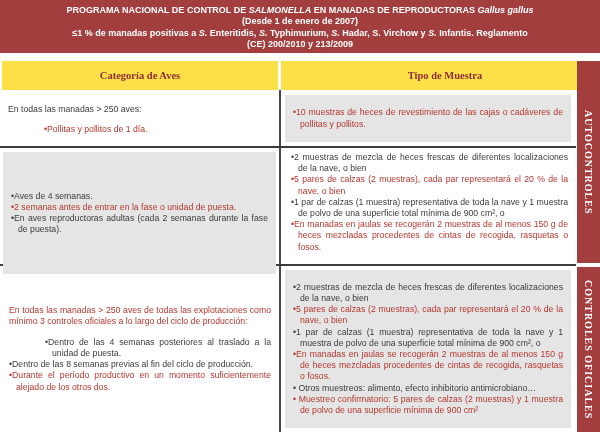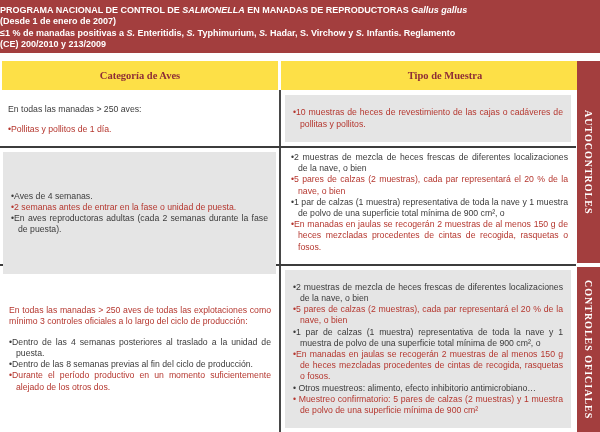--- a/index.html
+++ b/index.html
@@ -3,21 +3,21 @@
 <meta charset="utf-8">
 <style>
   html,body{margin:0;padding:0;background:#ffffff;}
   .page{
     position:relative;width:600px;height:432px;background:#ffffff;
     font-family:"Liberation Sans",sans-serif;overflow:hidden;
   }
   
   .banner{
     position:absolute;left:0;top:0;width:600px;height:53px;
-    background:#A33E3E;color:#ffffff;text-align:left;
+    background:#A33E3E;color:#ffffff;text-align:center;
     font-weight:bold;font-size:9px;line-height:11.4px;
     padding-top:5px;box-sizing:border-box;
   }
   
   .hdr-cell{
     position:absolute;top:61px;height:29px;background:#fde047;
     display:flex;align-items:center;justify-content:center;
     font-family:"Liberation Serif",serif;font-weight:600;
     font-size:10.5px;color:#8E2D37;
   }
@@ -50,21 +50,21 @@
   .centered{display:flex;flex-direction:column;justify-content:center;}
   .r1-left {left:2px;  top:100px;  width:275px;height:52px;padding:4px 6px;}
   .r1-right{left:285px;top:95px;  width:286px;height:47px;padding:2px 8px;}
   .r2-left {left:3px;  top:152px; width:273px;height:122px;padding:4px 8px;}
   .r2-right{left:285px;top:149px; width:287px;height:112px;padding:3px 4px 0 6px;}
   .r3-left {left:2px;  top:266px; width:276px;height:166px;padding:4px 7px;}
   .r3-right{left:285px;top:270px; width:286px;height:158px;padding:4px 8px;}
   
   .cell-item{margin:0;text-align:justify;}
   .cell-item.bulleted{padding-left:7px;text-indent:-7px;}
-  .cell-item.gap{margin-top:9px;}
+  .cell-item.gap{margin-top:9px;margin-left:36px;}
   .txt-red{color:#B5372F;}
   .txt-dark{color:#3B3B3B;}
 </style>
 </head>
 <body>
 
 <div class="page">
 
   <header class="banner">
     <div class="b-line"><span>PROGRAMA NACIONAL DE CONTROL DE </span><span style="font-style: italic;">SALMONELLA</span><span> EN MANADAS DE REPRODUCTORAS </span><span style="font-style: italic;">Gallus gallus</span></div>

